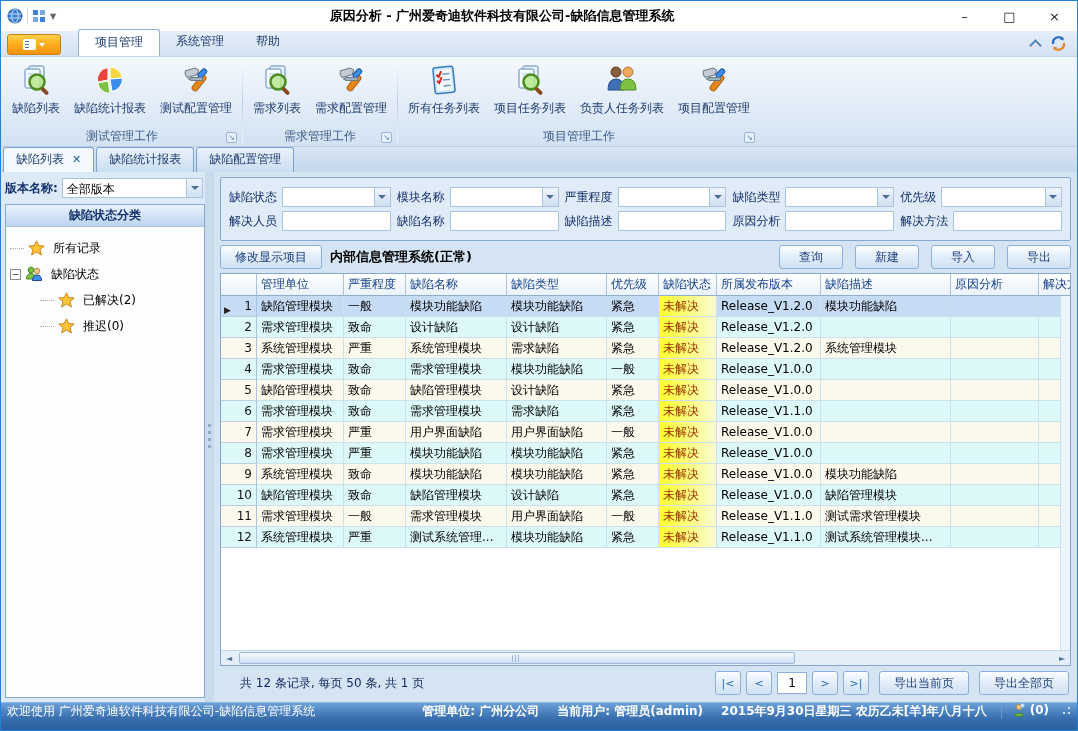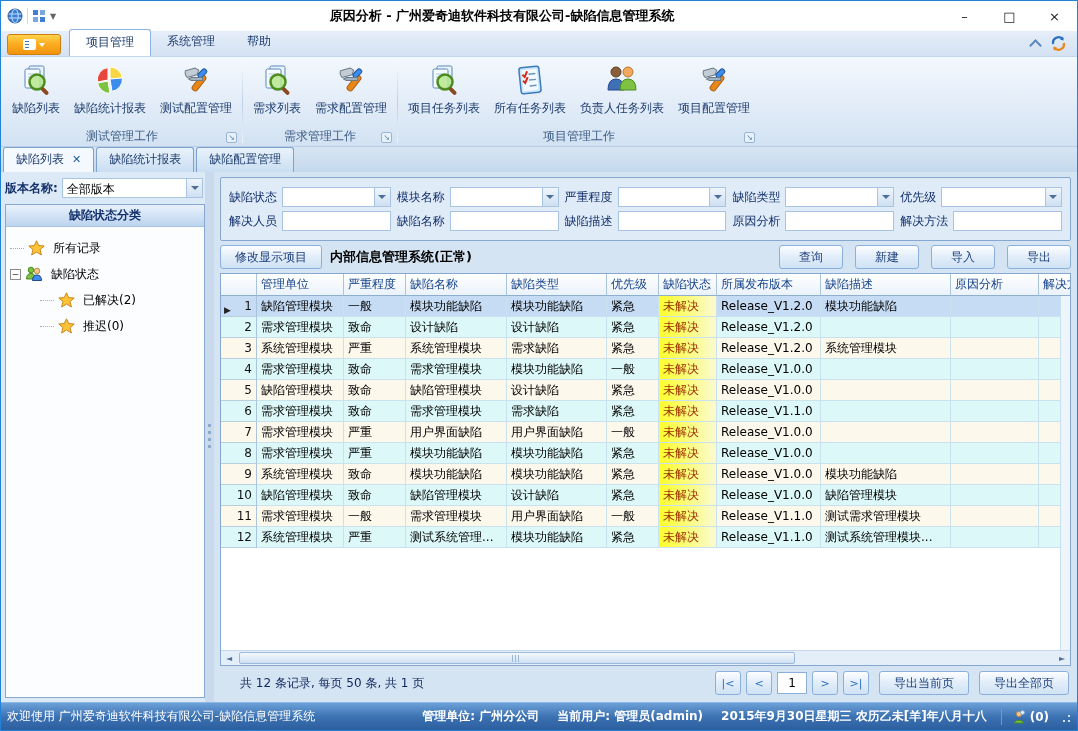--- a/index.html
+++ b/index.html
@@ -22,21 +22,21 @@
   
   .tabrow { height:26px; background:linear-gradient(#e6eef9,#d3e2f3); display:flex; align-items:flex-end; padding:0 4px; flex:0 0 auto; border-bottom:1px solid #c3d5ea; }
   .app-btn { width:54px; height:21px; margin:0 8px 1px 2px; border-radius:3px;
     background:linear-gradient(#ffd34e,#fdae22 45%,#f0940c);
     border:1px solid #cf7f10; display:flex; align-items:center; justify-content:center; gap:3px; }
   .app-btn .doc { width:13px; height:11px; background:#fff; border-radius:2px; position:relative; }
   .app-btn .doc::before { content:""; position:absolute; left:2px; top:2px; width:4px; height:7px;
     background:repeating-linear-gradient(#4a78b0 0 1px,transparent 1px 3px); }
   .app-btn .arr { width:0; height:0; border-left:3px solid transparent; border-right:3px solid transparent; border-top:4px solid #fff; }
   .rtab { padding:4px 16px 5px; color:#1e3c6e; cursor:default; }
-  .rtab.active { background:#fff; border:1px solid #8db2e3; border-bottom:none; border-radius:3px 3px 0 0; color:#1e3c6e; }
+  .rtab.active { background:#fff; border:1px solid #8db2e3; border-bottom:none; border-radius:3px 3px 0 0; color:#1e3c6e;margin-left:9px; }
   .tabrow-right { margin-left:auto; display:flex; align-items:center; gap:10px; padding:0 6px 4px; }
   .chevron-up { width:9px; height:9px; border-left:2px solid #5b87b8; border-top:2px solid #5b87b8; transform:rotate(45deg); margin-top:4px; }
   
   .ribbon { height:90px; background:linear-gradient(#f3f8fd,#e2ecf8 55%,#d2e2f2); display:flex; flex:0 0 auto; padding:2px 2px 0; border-bottom:1px solid #b9cee6; }
   .rgroup { display:flex; flex-direction:column; padding:0 2px; }
   .rgroup-sep { width:1px; background:linear-gradient(#f6fafd,#b9cfe8,#f0f5fb); margin:3px 1px; }
   .rgroup-btns { flex:1; display:flex; align-items:flex-start; }
   .rbtn { display:flex; flex-direction:column; align-items:center; padding:4px 7px 2px; min-width:56px; }
   .rbtn .icon { width:34px; height:34px; display:flex; align-items:center; justify-content:center; }
   .rbtn .lbl { margin-top:3px; color:#1e3c6e; white-space:nowrap; }
@@ -113,21 +113,21 @@
   .hs-thumb .grip { width:9px; height:7px; background:repeating-linear-gradient(90deg,#9db9d9 0 1px,transparent 1px 3px); }
   
   .gridfooter { height:34px; display:flex; align-items:center; flex:0 0 auto; color:#1b3c7a; padding:0 2px; gap:6px; }
   .gridfooter .summary { flex:1; padding-left:18px; color:#10265e; }
   .pg-btn { width:26px; height:24px; border:1px solid #8cb0dc; border-radius:3px; color:#2b6fc0;
     background:linear-gradient(#fdfeff,#e4eefa 45%,#cfe2f4); display:flex; align-items:center; justify-content:center; font-size:11px; }
   .pg-box { width:30px; height:22px; border:1px solid #8cb0dc; background:#fff; color:#000; display:flex; align-items:center; justify-content:center; }
   .gridfooter .btn-std { margin-left:4px; }
   
   .statusbar { height:28px; flex:0 0 auto; background:linear-gradient(#6ba0d8,#3a6fb0 55%,#2c5f9e);
-    border-top:1px solid #8db8e4; display:flex; align-items:center; color:#fff; padding:0 6px; }
+    border-top:1px solid #8db8e4; display:flex; align-items:flex-start; color:#fff; padding:0 6px; }
   .statusbar .welcome { flex:1; }
   .statusbar .sect { margin-left:18px; white-space:nowrap; font-weight:700; }
   .statusbar .sep { width:1px; height:16px; background:#6c9bd0; margin-left:14px; }
   .status-person { margin-left:10px; display:flex; align-items:center; gap:4px; font-weight:700; }
   .grip-corner { margin-left:10px; width:12px; height:12px;
     background:
       radial-gradient(circle at 10px 10px,#cfe0f0 1.2px,transparent 1.4px),
       radial-gradient(circle at 10px 5px,#cfe0f0 1.2px,transparent 1.4px),
       radial-gradient(circle at 5px 10px,#cfe0f0 1.2px,transparent 1.4px);
   }
@@ -263,45 +263,45 @@
         <span>需求管理工作</span>
         <span class="launcher">↘</span>
       </div>
     </div>
     <div class="rgroup-sep"></div>
     <div class="rgroup">
       <div class="rgroup-btns">
         <div class="rbtn">
           <span class="icon">
             <svg width="32" height="32" viewBox="0 0 32 32">
-              <rect x="9" y="2" width="15" height="19" rx="1.5" fill="#eaf4fd" stroke="#5b87b8"></rect>
-              <rect x="5" y="5" width="15" height="19" rx="1.5" fill="#f6fbff" stroke="#5b87b8"></rect>
-              <line x1="8" y1="10" x2="17" y2="10" stroke="#a9c4e2"></line>
-              <line x1="8" y1="13" x2="17" y2="13" stroke="#a9c4e2"></line>
-              <circle cx="17" cy="18" r="7.5" fill="#b6e68c" fill-opacity="0.85" stroke="#4c8c1e" stroke-width="2.5"></circle>
-              <rect x="22" y="23" width="9" height="4" rx="2" transform="rotate(45 23 24)" fill="#8a4a20"></rect>
-            </svg>
-          </span>
-          <span class="lbl">项目任务列表</span>
-        </div>
-        <div class="rbtn">
-          <span class="icon">
-            <svg width="32" height="32" viewBox="0 0 32 32">
               <g transform="rotate(-6 16 16)">
                 <rect x="6" y="3" width="20" height="26" rx="2.5" fill="#cde8fb" stroke="#3a7abd" stroke-width="1.5"></rect>
                 <rect x="8.5" y="5.5" width="15" height="21" rx="1" fill="#f3faff"></rect>
                 <line x1="15" y1="10" x2="22" y2="10" stroke="#6b94bd" stroke-width="1.5"></line>
                 <line x1="15" y1="16" x2="22" y2="16" stroke="#6b94bd" stroke-width="1.5"></line>
                 <line x1="15" y1="22" x2="22" y2="22" stroke="#6b94bd" stroke-width="1.5"></line>
                 <path d="M9 10 L11 12.5 L14 7" fill="none" stroke="#d42b1e" stroke-width="2"></path>
                 <path d="M9 16 L11 18.5 L14 13" fill="none" stroke="#d42b1e" stroke-width="2"></path>
               </g>
             </svg>
           </span>
           <span class="lbl">所有任务列表</span>
+        </div>
+        <div class="rbtn">
+          <span class="icon">
+            <svg width="32" height="32" viewBox="0 0 32 32">
+              <rect x="9" y="2" width="15" height="19" rx="1.5" fill="#eaf4fd" stroke="#5b87b8"></rect>
+              <rect x="5" y="5" width="15" height="19" rx="1.5" fill="#f6fbff" stroke="#5b87b8"></rect>
+              <line x1="8" y1="10" x2="17" y2="10" stroke="#a9c4e2"></line>
+              <line x1="8" y1="13" x2="17" y2="13" stroke="#a9c4e2"></line>
+              <circle cx="17" cy="18" r="7.5" fill="#b6e68c" fill-opacity="0.85" stroke="#4c8c1e" stroke-width="2.5"></circle>
+              <rect x="22" y="23" width="9" height="4" rx="2" transform="rotate(45 23 24)" fill="#8a4a20"></rect>
+            </svg>
+          </span>
+          <span class="lbl">项目任务列表</span>
         </div>
         <div class="rbtn">
           <span class="icon">
             <svg width="32" height="32" viewBox="0 0 32 32">
               <circle cx="10" cy="8" r="5" fill="#8a5d3b" stroke="#5e3c22"></circle>
               <path d="M2 26 Q2 15 10 15 Q18 15 18 26 Z" fill="#3f6fb5" stroke="#24498a"></path>
               <circle cx="22" cy="8" r="5" fill="#f0a95e" stroke="#b9772e"></circle>
               <path d="M14 26 Q14 15 22 15 Q30 15 30 26 Z" fill="#7dc242" stroke="#4c8c1e"></path>
             </svg>
           </span>

